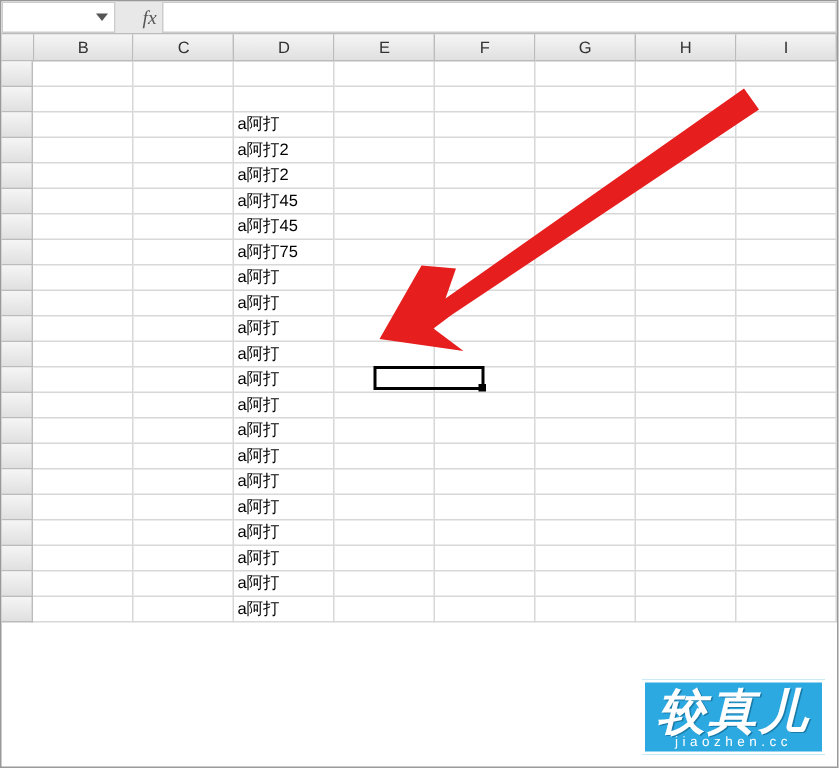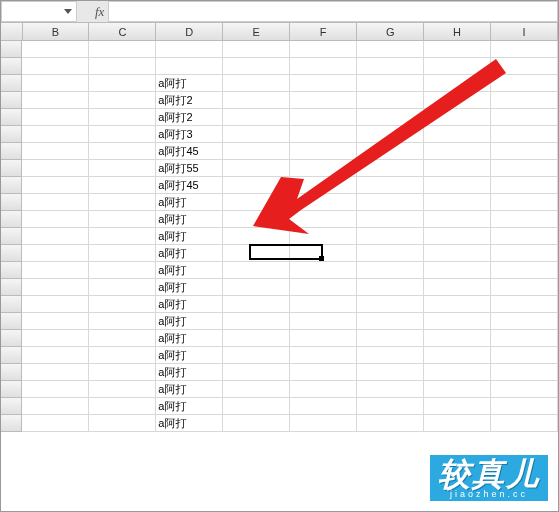--- a/index.html
+++ b/index.html
@@ -227,54 +227,43 @@
         <div class="cell"></div>
         <div class="cell"></div>
         <div class="cell"></div>
         <div class="cell"></div>
         <div class="cell"></div>
       </div>
       <div class="row">
         <div class="row-header"></div>
         <div class="cell"></div>
         <div class="cell"></div>
-        <div class="cell">a阿打3</div>
-        <div class="cell"></div>
-        <div class="cell"></div>
-        <div class="cell"></div>
-        <div class="cell"></div>
-        <div class="cell"></div>
-      </div>
-      <div class="row">
-        <div class="row-header"></div>
-        <div class="cell"></div>
-        <div class="cell"></div>
         <div class="cell">a阿打45</div>
         <div class="cell"></div>
         <div class="cell"></div>
         <div class="cell"></div>
         <div class="cell"></div>
         <div class="cell"></div>
       </div>
       <div class="row">
         <div class="row-header"></div>
         <div class="cell"></div>
         <div class="cell"></div>
-        <div class="cell">a阿打55</div>
-        <div class="cell"></div>
-        <div class="cell"></div>
-        <div class="cell"></div>
-        <div class="cell"></div>
-        <div class="cell"></div>
-      </div>
-      <div class="row">
-        <div class="row-header"></div>
-        <div class="cell"></div>
-        <div class="cell"></div>
         <div class="cell">a阿打45</div>
+        <div class="cell"></div>
+        <div class="cell"></div>
+        <div class="cell"></div>
+        <div class="cell"></div>
+        <div class="cell"></div>
+      </div>
+      <div class="row">
+        <div class="row-header"></div>
+        <div class="cell"></div>
+        <div class="cell"></div>
+        <div class="cell">a阿打75</div>
         <div class="cell"></div>
         <div class="cell"></div>
         <div class="cell"></div>
         <div class="cell"></div>
         <div class="cell"></div>
       </div>
       <div class="row">
         <div class="row-header"></div>
         <div class="cell"></div>
         <div class="cell"></div>

